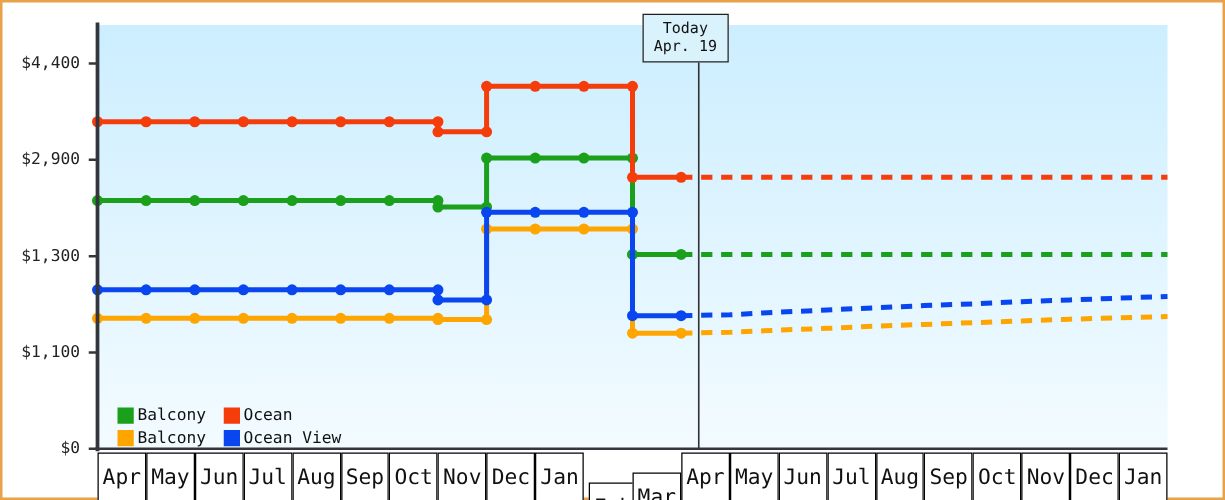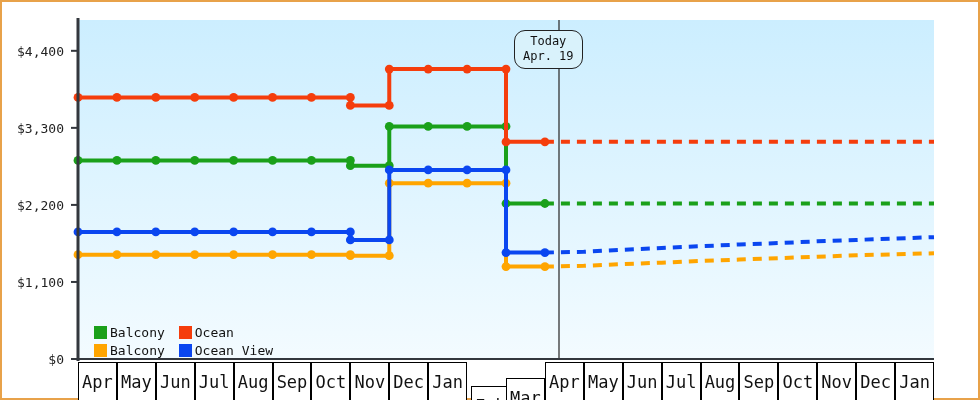--- a/index.html
+++ b/index.html
@@ -173,22 +173,22 @@
         <circle cx="504" cy="167.88842975206612" r="4.4" fill="#0a46f0"></circle>
         <circle cx="542.9090909090909" cy="250.53719008264463" r="4.4" fill="#0a46f0"></circle>
       </g>
     <line id="today-line" x1="557" y1="18" x2="557" y2="357" stroke="#333333" stroke-width="1.3"></line>
     <line id="y-axis-line" x1="76" y1="16" x2="76" y2="359" stroke="#33373d" stroke-width="3"></line>
     <line id="x-axis-line" x1="74" y1="357" x2="932" y2="357" stroke="#33373d" stroke-width="2"></line>
   </svg>
 
   <div id="ytick-labels">
       <div class="ytick-label" style="top: 48.8182px; right: 914px;">$4,400</div>
-      <div class="ytick-label" style="top: 125.864px; right: 914px;">$3,300</div>
-      <div class="ytick-label" style="top: 202.909px; right: 914px;">$2,200</div>
+      <div class="ytick-label" style="top: 125.864px; right: 914px;">$2,900</div>
+      <div class="ytick-label" style="top: 202.909px; right: 914px;">$1,300</div>
       <div class="ytick-label" style="top: 279.955px; right: 914px;">$1,100</div>
       <div class="ytick-label" style="top: 357px; right: 914px;">$0</div>
     </div>
 
   <div id="xtick-labels">
       <div class="xtick-cell" style="left: 76px; width: 38.9091px; top: 360px;">Apr</div>
       <div class="xtick-cell" style="left: 114.909px; width: 38.9091px; top: 360px;">May</div>
       <div class="xtick-cell" style="left: 153.818px; width: 38.9091px; top: 360px;">Jun</div>
       <div class="xtick-cell" style="left: 192.727px; width: 38.9091px; top: 360px;">Jul</div>
       <div class="xtick-cell" style="left: 231.636px; width: 38.9091px; top: 360px;">Aug</div>
@@ -223,18 +223,18 @@
       <div class="legend-entry">
         <span class="legend-swatch" style="background: rgb(255, 165, 0);"></span>
         <span>Balcony</span>
       </div>
       <div class="legend-entry">
         <span class="legend-swatch" style="background: rgb(10, 70, 240);"></span>
         <span>Ocean View</span>
       </div>
     </div>
 
-  <div class="today-badge" style="left:512px; top:28px;border-radius:11px;">
+  <div class="today-badge" style="left:512px; top:9px;">
     <div>Today</div>
     <div>Apr. 19</div>
   </div>
 
 </div>
 
 </body></html>

